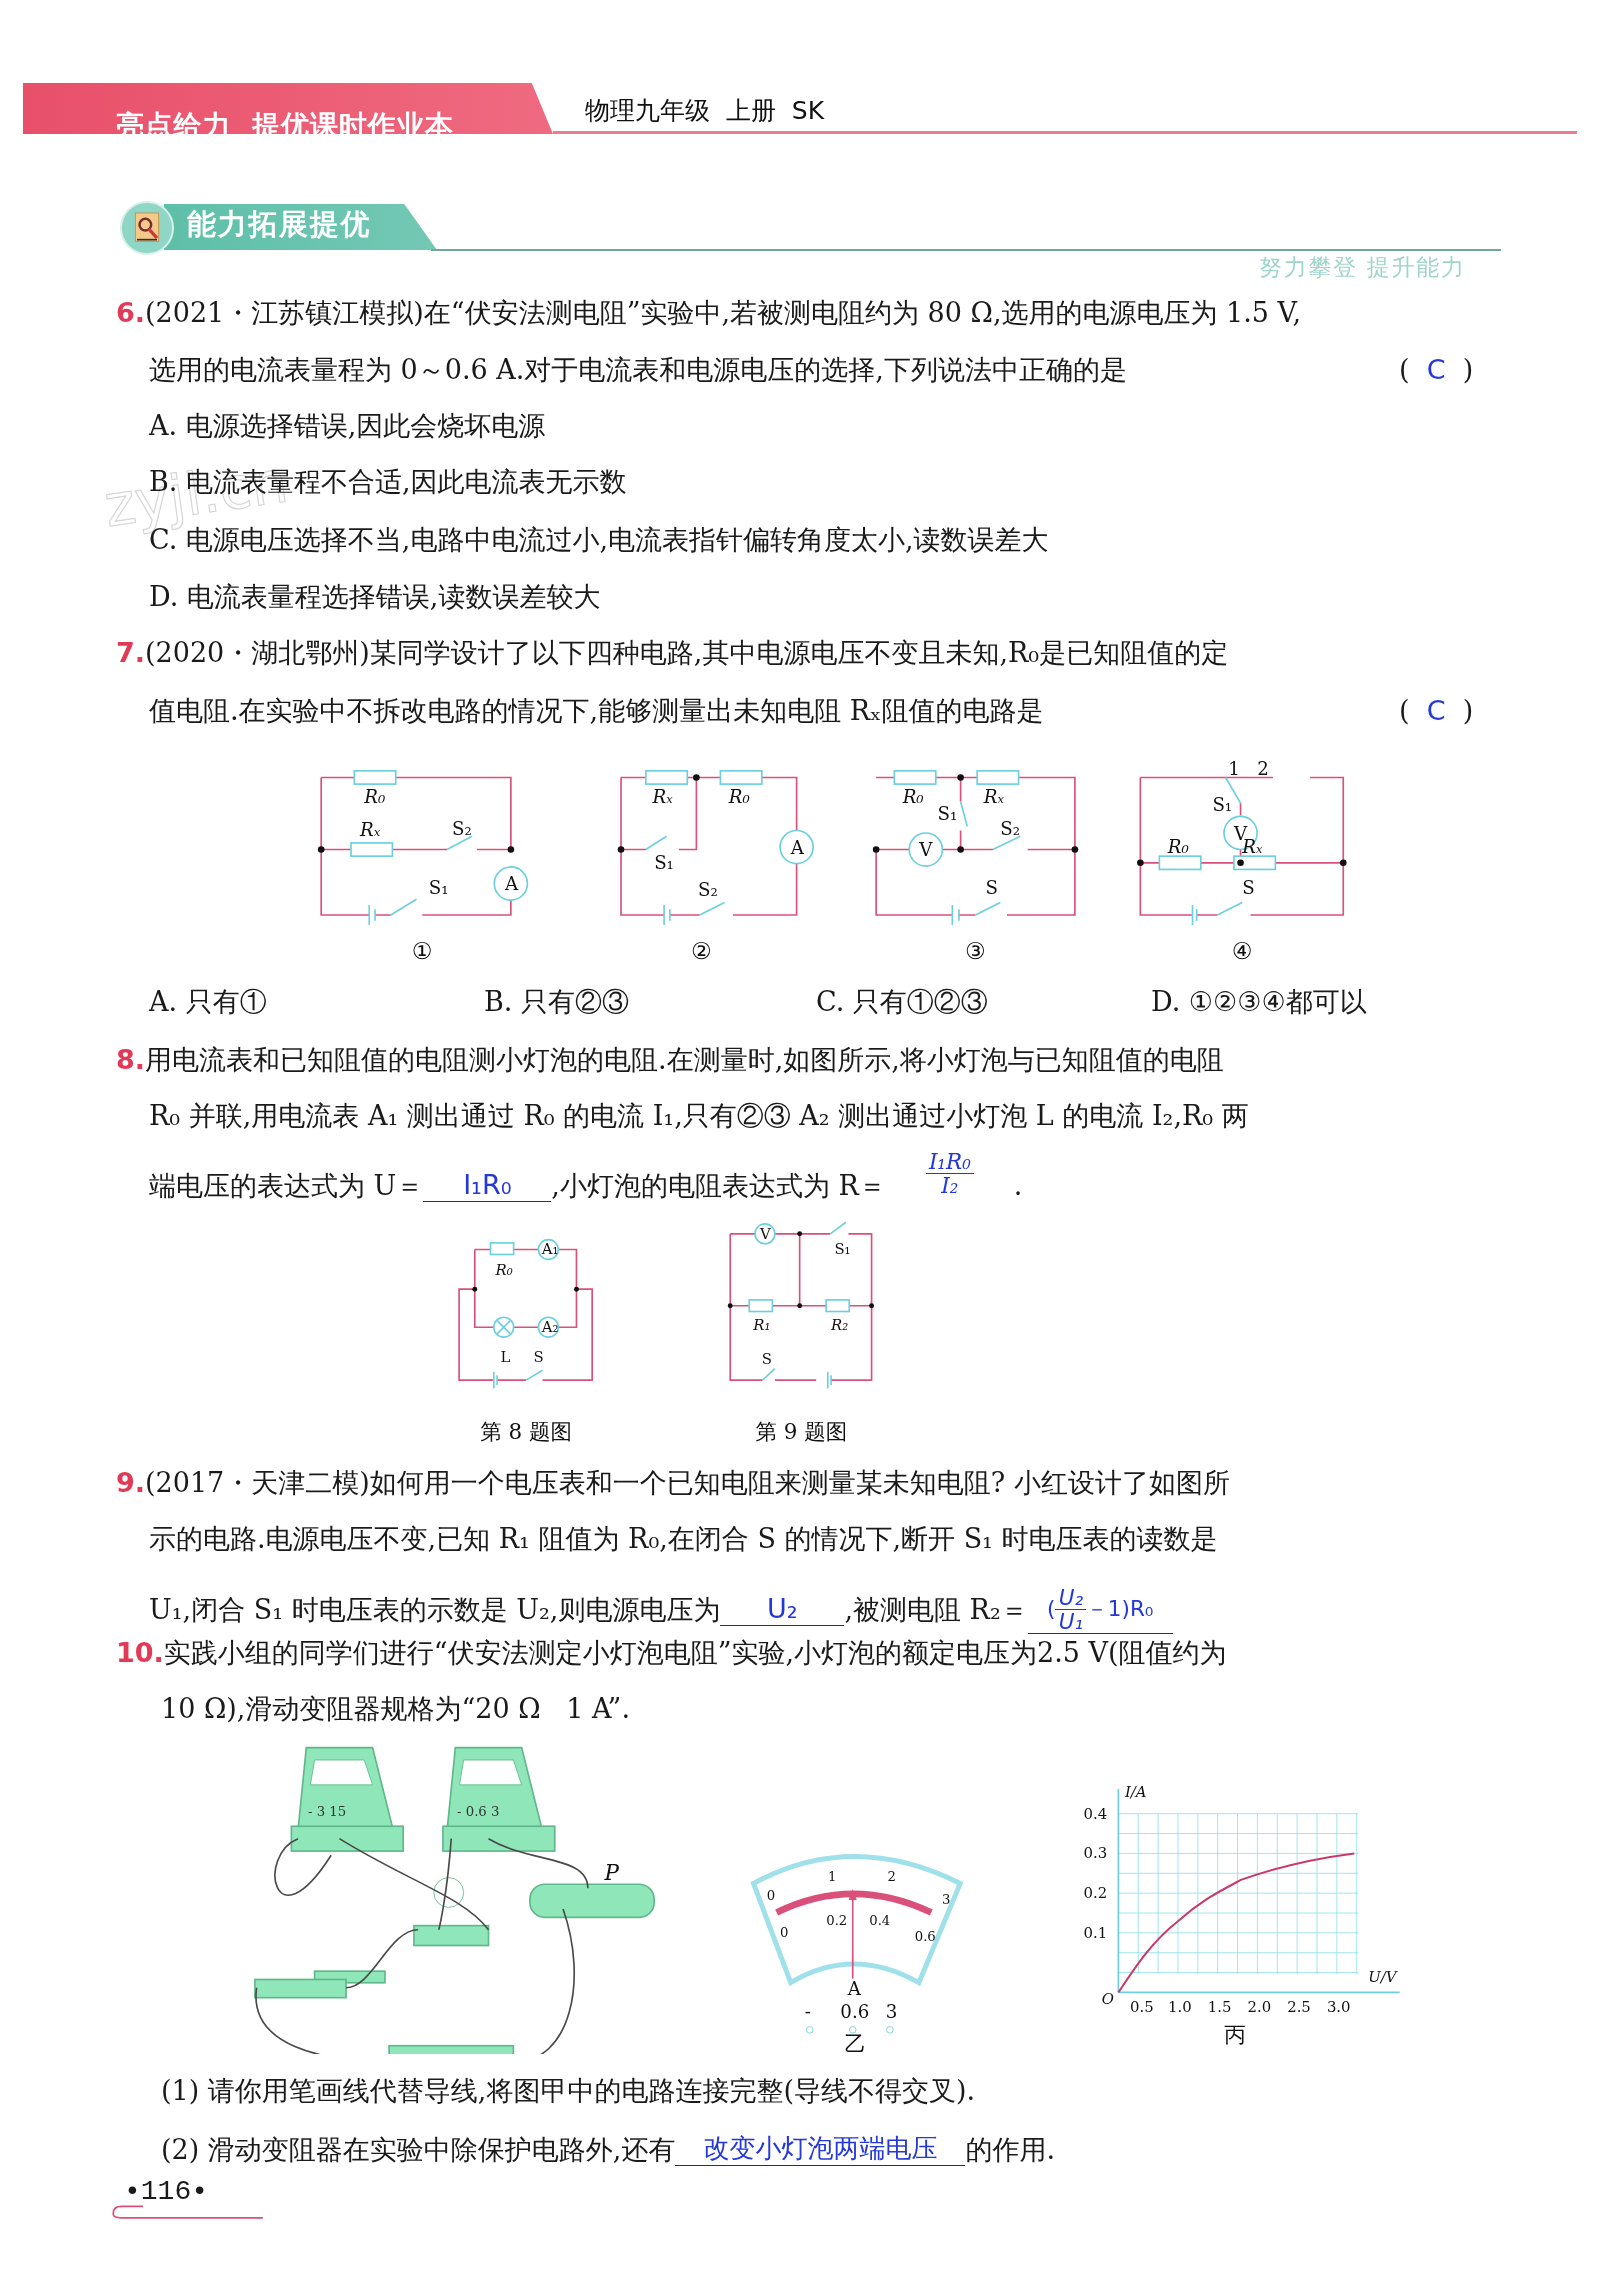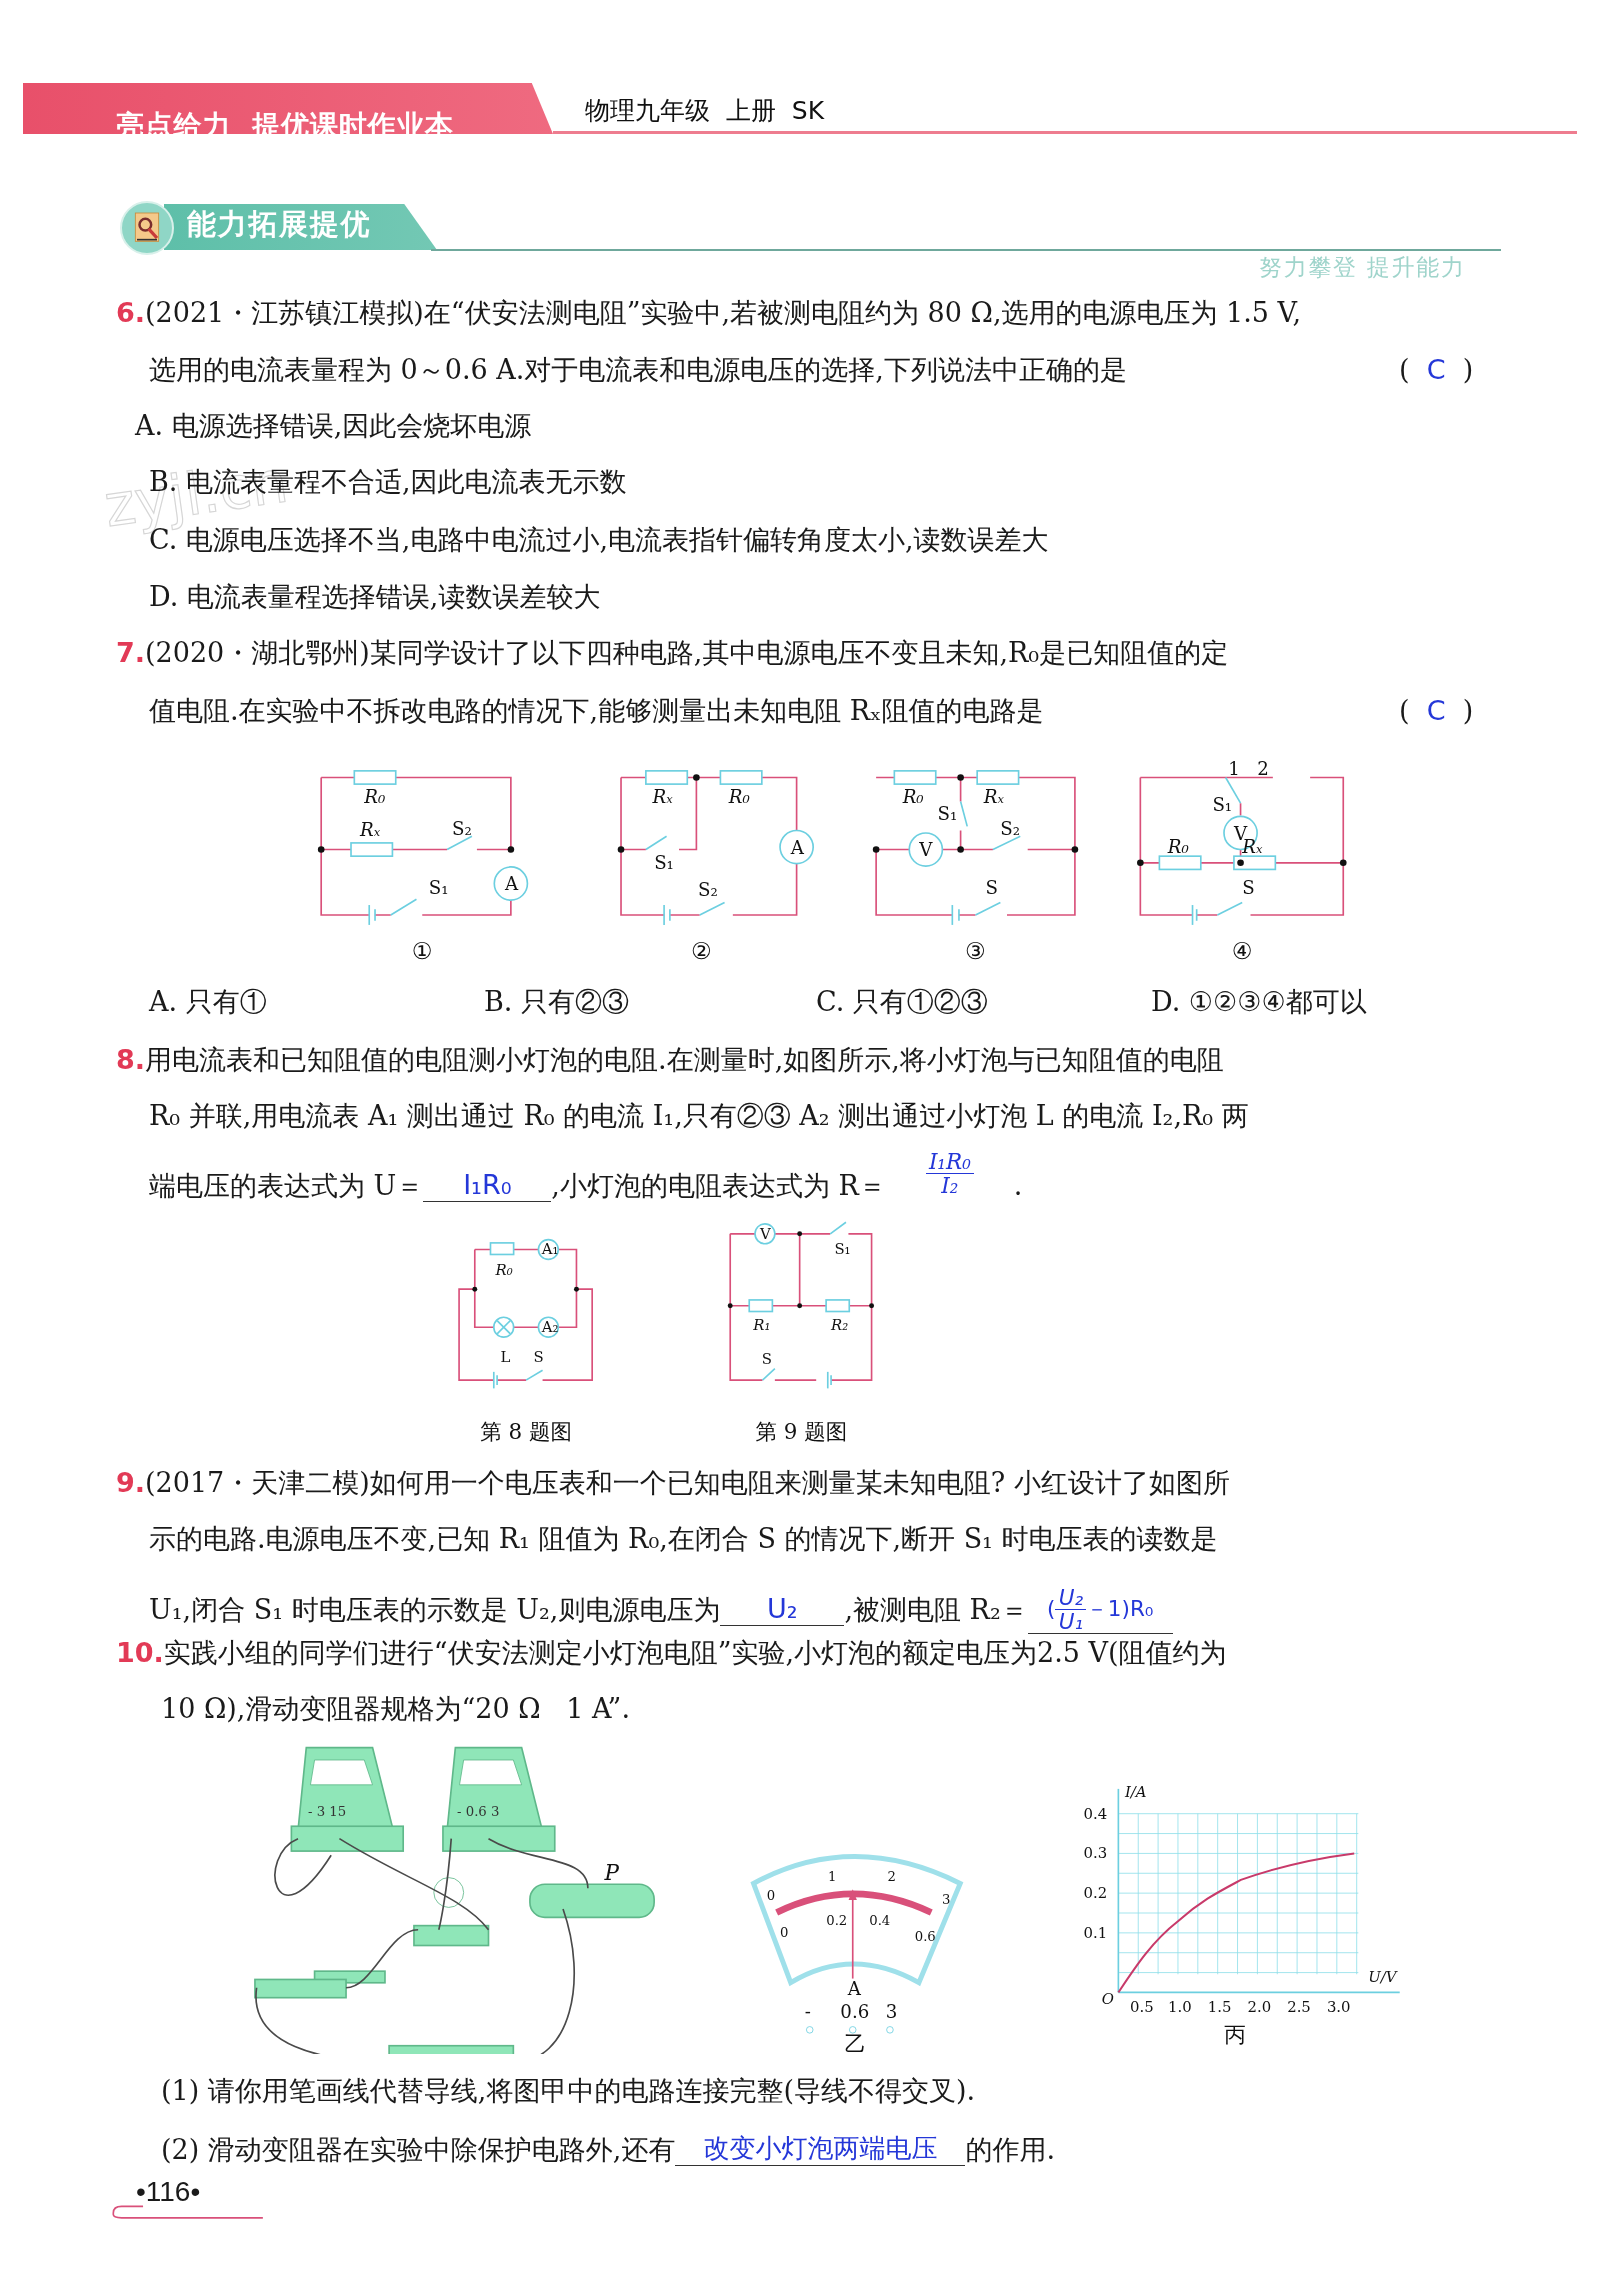--- a/index.html
+++ b/index.html
@@ -25,21 +25,21 @@
   .line { left:116px; font-size:27px; line-height:33px; white-space:pre; }
   .qn { color:#e23a56; font-family:"DejaVu Sans",sans-serif; font-weight:bold; }
   .ans { color:#2437d8; font-family:"DejaVu Sans",sans-serif; }
   .blank { display:inline-block; border-bottom:1.7px solid #333; text-align:center; vertical-align:bottom; }
   .frac { display:inline-block; text-align:center; vertical-align:middle; color:#2437d8; font-size:21.5px; line-height:23px; font-style:italic; }
   .frac .num { display:block; border-bottom:1.7px solid #2437d8; padding:0 3.3px; }
   .frac .den { display:block; }
   svg text { font-family:"DejaVu Serif","Liberation Serif",serif; }
   .watermark { left:104px; top:460px; font-family:"DejaVu Sans",sans-serif; font-size:58px; color:transparent;
                -webkit-text-stroke:1.2px #bbbbbb; opacity:.6; transform:rotate(-8deg); }
-  .pg { left:136px; top:2176px; font-family:Liberation Sans, sans-serif; font-size:28px;text-align:center; }
+  .pg { left:124px; top:2176px; font-family:Liberation Mono, monospace; font-size:28px;text-align:center; }
 </style>
 </head>
 <body>
 
 <div class="abs hdr-band"></div>
 <div class="abs hdr-title">亮点给力  提优课时作业本</div>
 <div class="abs hdr-sub">物理九年级  上册  SK</div>
 <div class="abs hdr-line"></div>
 
 <div class="abs sec-band"></div>
@@ -53,21 +53,21 @@
 </div>
 <div class="abs sec-title">能力拓展提优</div>
 <div class="abs sec-motto">努力攀登 提升能力</div>
 <div class="abs sec-line"></div>
 
 <div class="abs watermark">zyjl.cn</div>
 
 <div class="abs line" style="top:296px"><span class="qn">6.</span><span>(2021・江苏镇江模拟)在“伏安法测电阻”实验中,若被测电阻约为 80 Ω,选用的电源电压为 1.5 V,</span></div>
 <div class="abs line" style="top:353px;left:149px"><span>选用的电流表量程为 0～0.6 A.对于电流表和电源电压的选择,下列说法中正确的是</span></div>
 <div class="abs line" style="top:353px;left:1399px">(  <span class="ans">C</span>  )</div>
-<div class="abs line" style="top:409px;left:135px">A. 电源选择错误,因此会烧坏电源</div>
+<div class="abs line" style="top:409px;left:149px">A. 电源选择错误,因此会烧坏电源</div>
 <div class="abs line" style="top:465px;left:149px">B. 电流表量程不合适,因此电流表无示数</div>
 <div class="abs line" style="top:523px;left:149px">C. 电源电压选择不当,电路中电流过小,电流表指针偏转角度太小,读数误差大</div>
 <div class="abs line" style="top:580px;left:149px">D. 电流表量程选择错误,读数误差较大</div>
 
 <div class="abs line" style="top:636px"><span class="qn">7.</span><span>(2020・湖北鄂州)某同学设计了以下四种电路,其中电源电压不变且未知,R₀是已知阻值的定</span></div>
 <div class="abs line" style="top:694px;left:149px"><span>值电阻.在实验中不拆改电路的情况下,能够测量出未知电阻 Rₓ阻值的电路是</span></div>
 <div class="abs line" style="top:694px;left:1399px">(  <span class="ans">C</span>  )</div>
 
 <svg class="abs" style="left:298px;top:745px" width="1143" height="224" viewBox="0 0 1380 270">
   <g stroke="#d9507a" stroke-width="2" fill="none">

